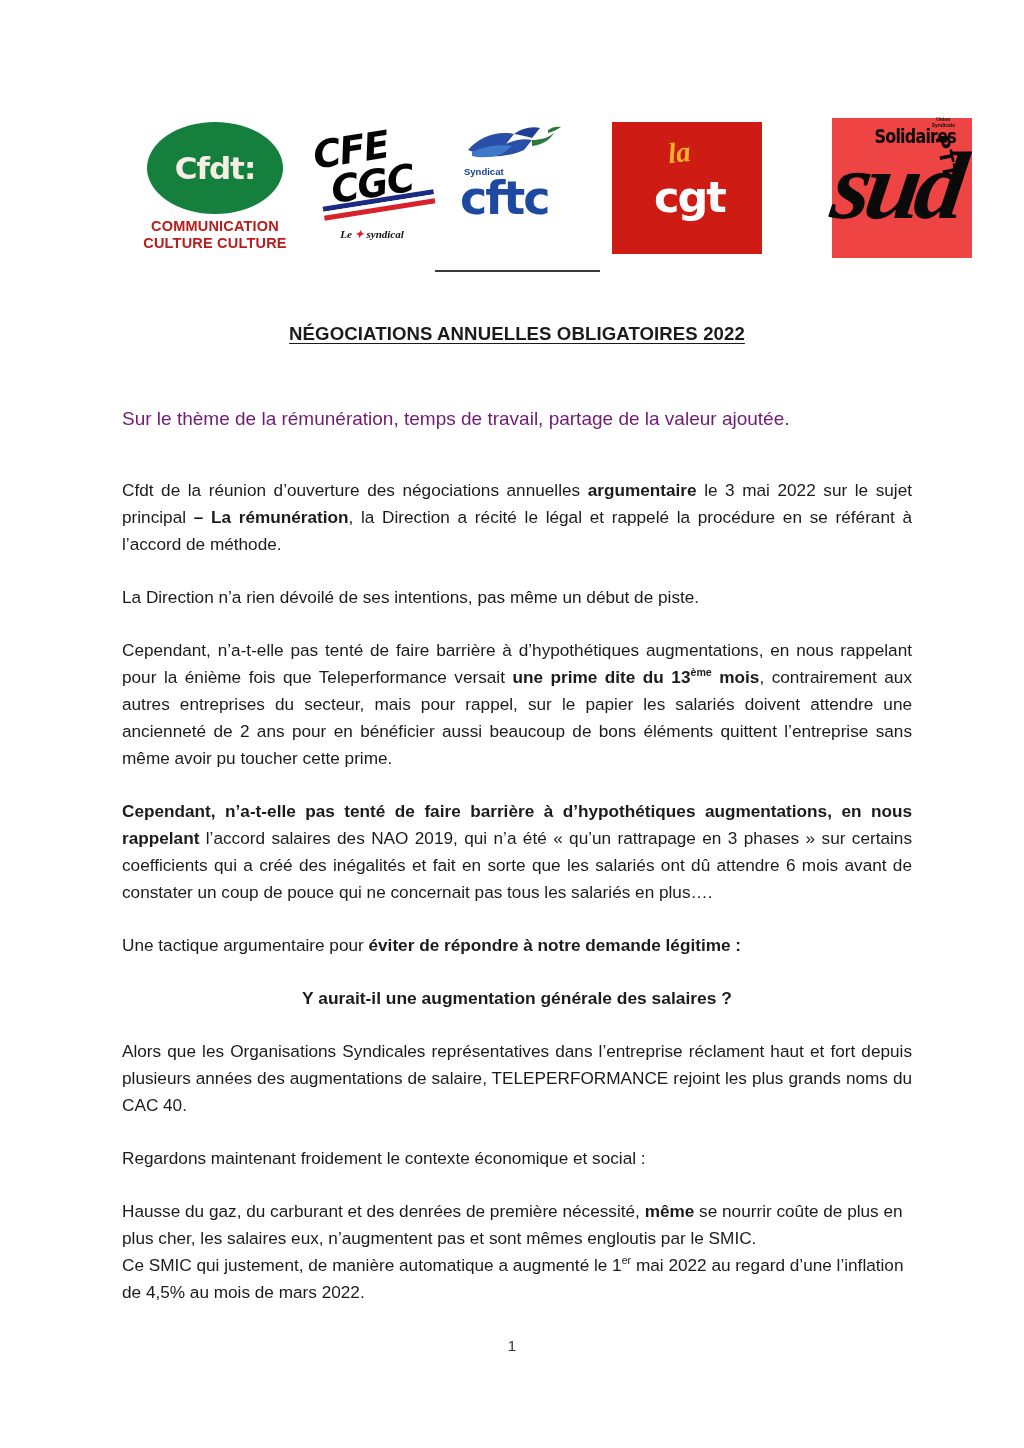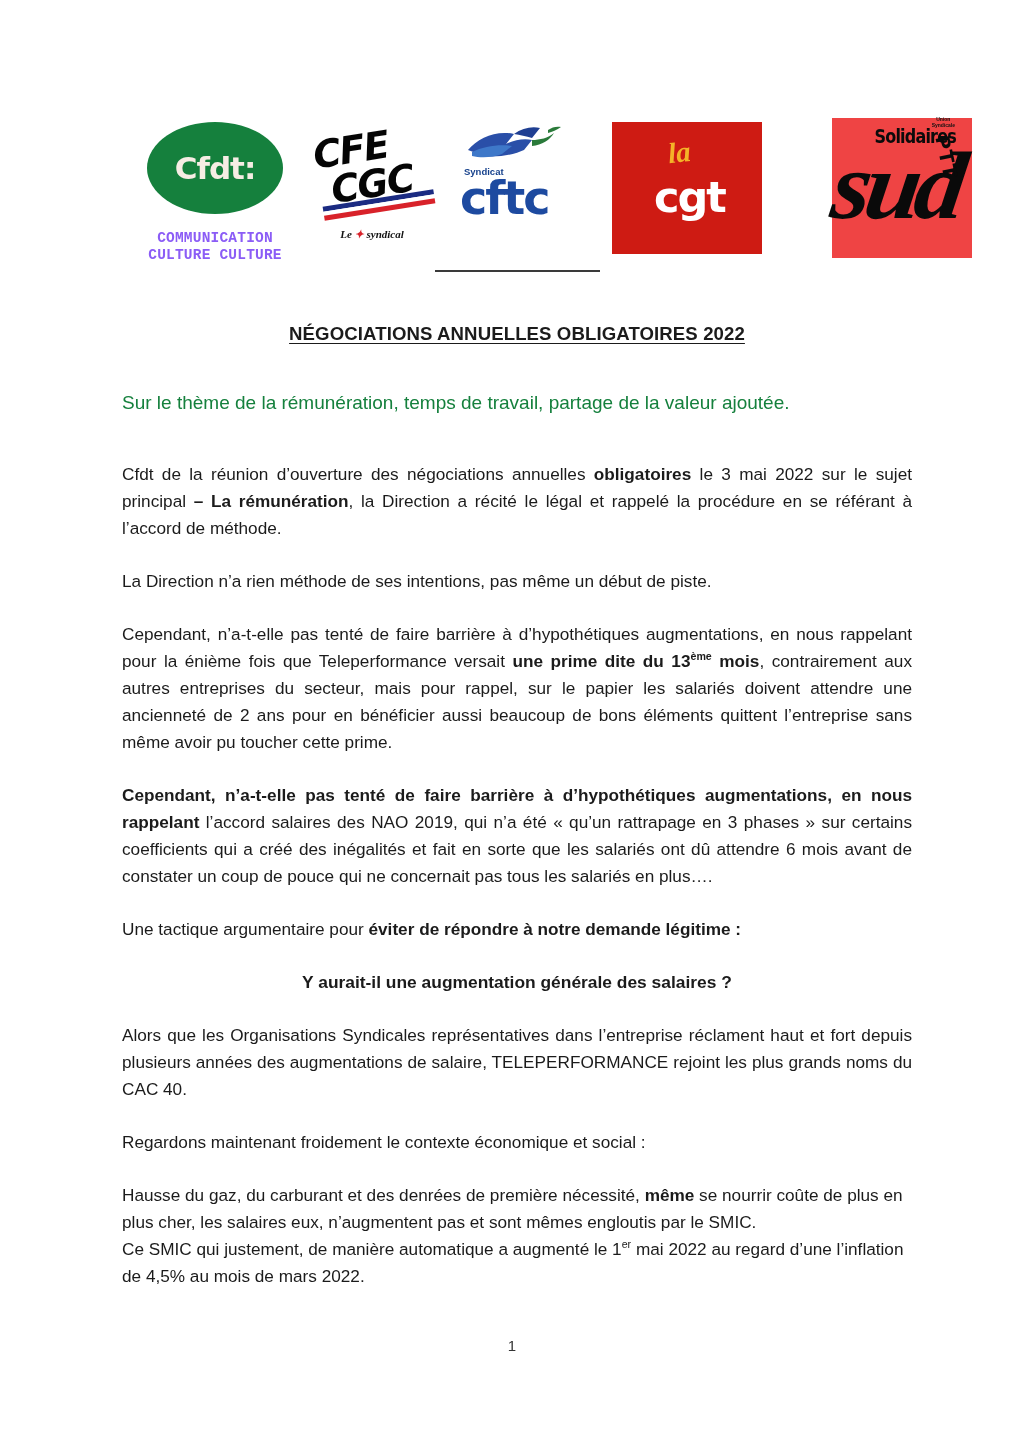--- a/index.html
+++ b/index.html
@@ -48,27 +48,27 @@
     left: 0; right: 0; top: 50%;
     transform: translateY(-50%);
     font-family: "DejaVu Sans", sans-serif;
     font-weight: 700;
     font-size: 31px;
     letter-spacing: -1px;
     color: #F6EDE4;
     text-align: center;
   }
   .cfdt-sub {
-    margin-top: 16px;
-    font-family: Liberation Mono, monospace;
+    margin-top: 4px;
+    font-family: Liberation Sans, sans-serif;
     font-weight: 700;
     font-size: 14.5px;
     line-height: 17px;
     letter-spacing: 0.2px;
-    color: #8b5cf6;
+    color: #b91c1c;
     text-align: center;
   }
 
   
   .logo-cfecgc { left: 307px; top: 22px; width: 130px; }
   .cfecgc-mark {
     position: relative;
     height: 92px;
     width: 130px;
   }
@@ -234,22 +234,22 @@
     font-size: 18.6px;
     letter-spacing: 0.1px;
     text-decoration: underline;
     text-underline-offset: 3px;
     margin: 0 0 0 0;
     padding-bottom: 2px;
   }
   .subtitle {
     font-size: 19px;
     line-height: 28px;
-    margin-top: 40px;
-    color: #15803d;
+    margin-top: 56px;
+    color: #701a75;
   }
   p.para {
     margin: 0;
     padding: 0;
   }
   .gap-lg { height: 44px; }
   .gap-md { height: 26px; }
   .justify { text-align: justify; }
   b, .b { font-weight: 700; }
   sup {
@@ -336,25 +336,25 @@
   <div class="doc">
 
     <div class="doc-title">NÉGOCIATIONS ANNUELLES OBLIGATOIRES 2022</div>
 
     <div class="subtitle">
       <span>Sur le thème de la rémunération, temps de travail, partage de la valeur ajoutée.</span>
     </div>
 
     <div class="gap-lg"></div>
 
-    <p class="para justify"><span>Cfdt de la réunion d’ouverture des négociations annuelles </span><b>obligatoires</b><span> le 3 mai 2022 sur le sujet principal </span><b>– La rémunération</b><span>, la Direction a récité le légal et rappelé la procédure en se référant à l’accord de méthode.</span></p>
-
-    <div class="gap-md"></div>
-
-    <p class="para">La Direction n’a rien méthode de ses intentions, pas même un début de piste.</p>
+    <p class="para justify"><span>Cfdt de la réunion d’ouverture des négociations annuelles </span><b>argumentaire</b><span> le 3 mai 2022 sur le sujet principal </span><b>– La rémunération</b><span>, la Direction a récité le légal et rappelé la procédure en se référant à l’accord de méthode.</span></p>
+
+    <div class="gap-md"></div>
+
+    <p class="para">La Direction n’a rien dévoilé de ses intentions, pas même un début de piste.</p>
 
     <div class="gap-md"></div>
 
     <p class="para justify"><span>Cependant, n’a-t-elle pas tenté de faire barrière à d’hypothétiques augmentations, en nous rappelant pour la énième fois que Teleperformance versait </span><b>une prime dite du 13</b><b><sup>ème</sup></b><b> mois</b><span>, contrairement aux autres entreprises du secteur, mais pour rappel, sur le papier les salariés doivent attendre une ancienneté de 2 ans pour en bénéficier aussi beaucoup de bons éléments quittent l’entreprise sans même avoir pu toucher cette prime.</span></p>
 
     <div class="gap-md"></div>
 
     <p class="para justify"><b>Cependant, n’a-t-elle pas tenté de faire barrière à d’hypothétiques augmentations, en nous rappelant</b><span> l’accord salaires des NAO 2019, qui n’a été « qu’un rattrapage en 3 phases » sur certains coefficients qui a créé des inégalités et fait en sorte que les salariés ont dû attendre 6 mois avant de constater un coup de pouce qui ne concernait pas tous les salariés en plus….</span></p>
 
     <div class="gap-md"></div>

